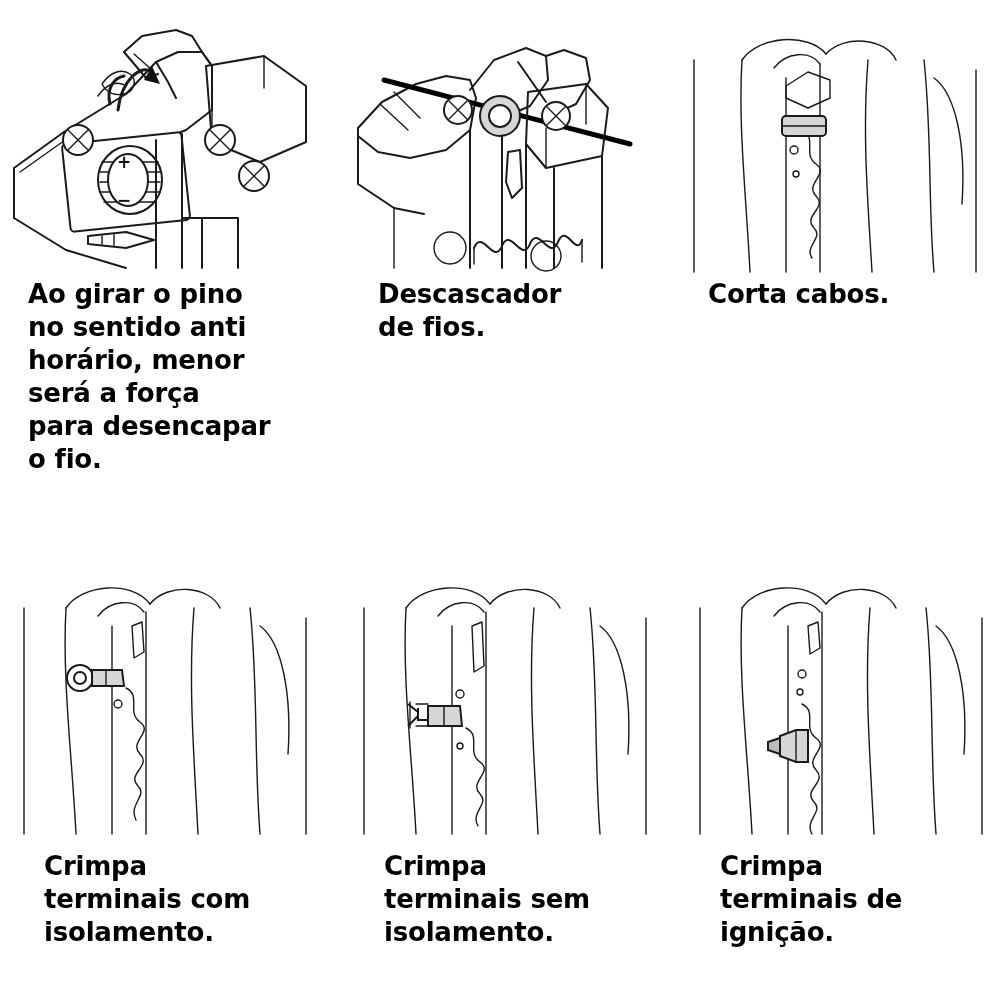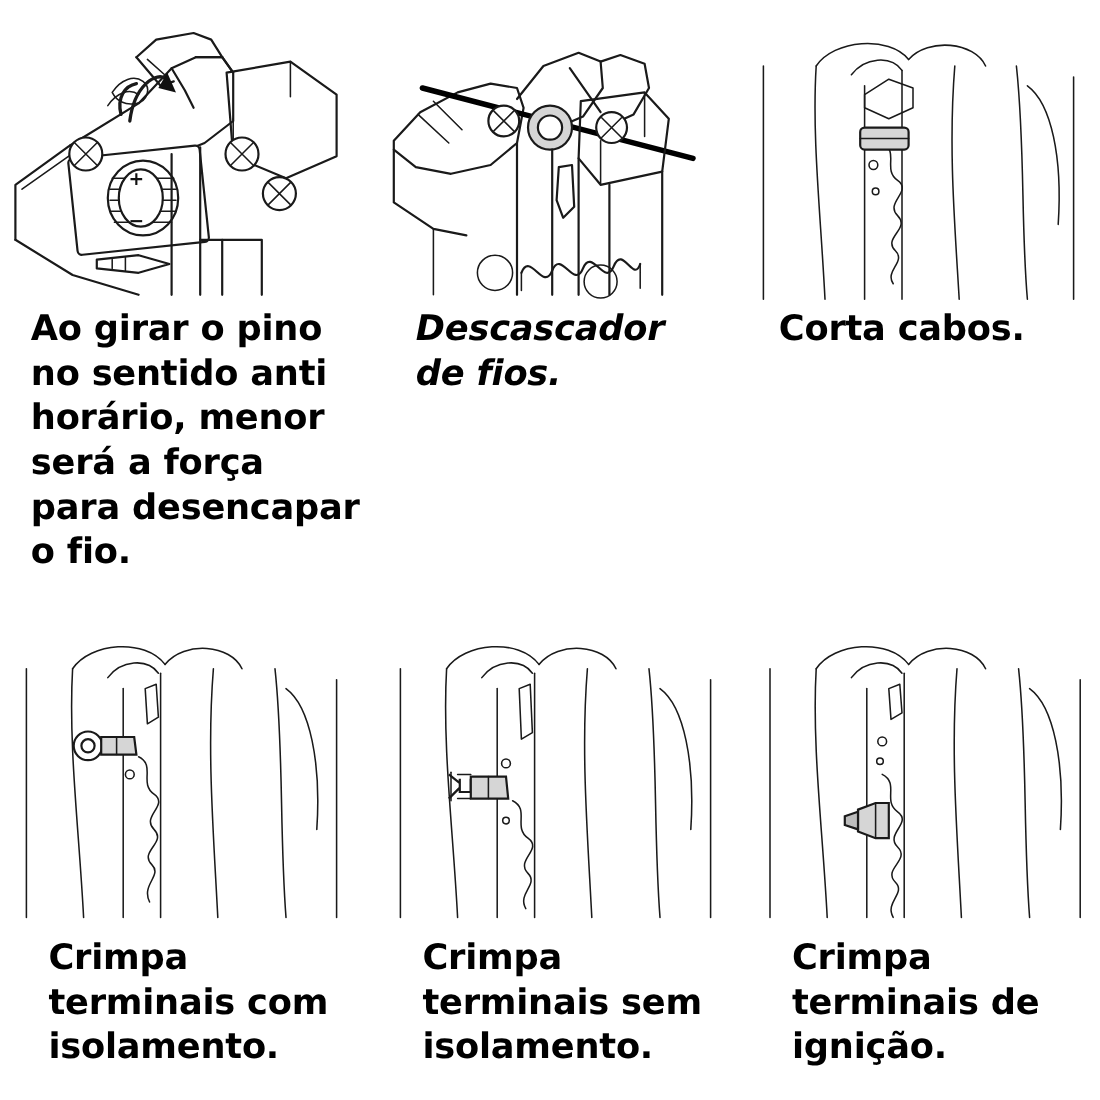--- a/index.html
+++ b/index.html
@@ -38,40 +38,40 @@
   .figure {
     position: relative;
     width: 100%;
   }
   .figure svg {
     display: block;
   }
   .caption {
     font-family: "DejaVu Sans", sans-serif;
     font-weight: bold;
-    font-size: 32px;
+    font-size: 26px;
     line-height: 1.27;
     letter-spacing: -0.2px;
     color: #000;
     white-space: pre-line;
   }
   
   .r1c1 .caption { padding-left: 28px; }
   .r1c2 .caption { padding-left: 38px; }
   .r1c3 .caption { padding-left: 28px; }
   
   .r2c1 .caption { padding-left: 44px; }
   .r2c2 .caption { padding-left: 44px; }
   .r2c3 .caption { padding-left: 40px; }
 
   .fig-r1c1 { position: absolute; left: 6px;  top: 22px; }
   .cap-r1c1 { position: absolute; left: 0;    top: 278px; width: 340px; }
 
   .fig-r1c2 { position: absolute; left: 10px; top: 32px; }
-  .cap-r1c2 { position: absolute; left: 0;    top: 278px; width: 340px; font-style: italic; }
+  .cap-r1c2 { position: absolute; left: 0;    top: 278px; width: 340px; }
 
   .fig-r1c3 { position: absolute; left: 10px; top: 34px; }
   .cap-r1c3 { position: absolute; left: 0;    top: 278px; width: 320px; }
 
   .fig-r2c1 { position: absolute; left: 20px; top: 26px; }
   .cap-r2c1 { position: absolute; left: 0;    top: 290px; width: 340px; }
 
   .fig-r2c2 { position: absolute; left: 20px; top: 26px; }
   .cap-r2c2 { position: absolute; left: 0;    top: 290px; width: 340px; }
 

